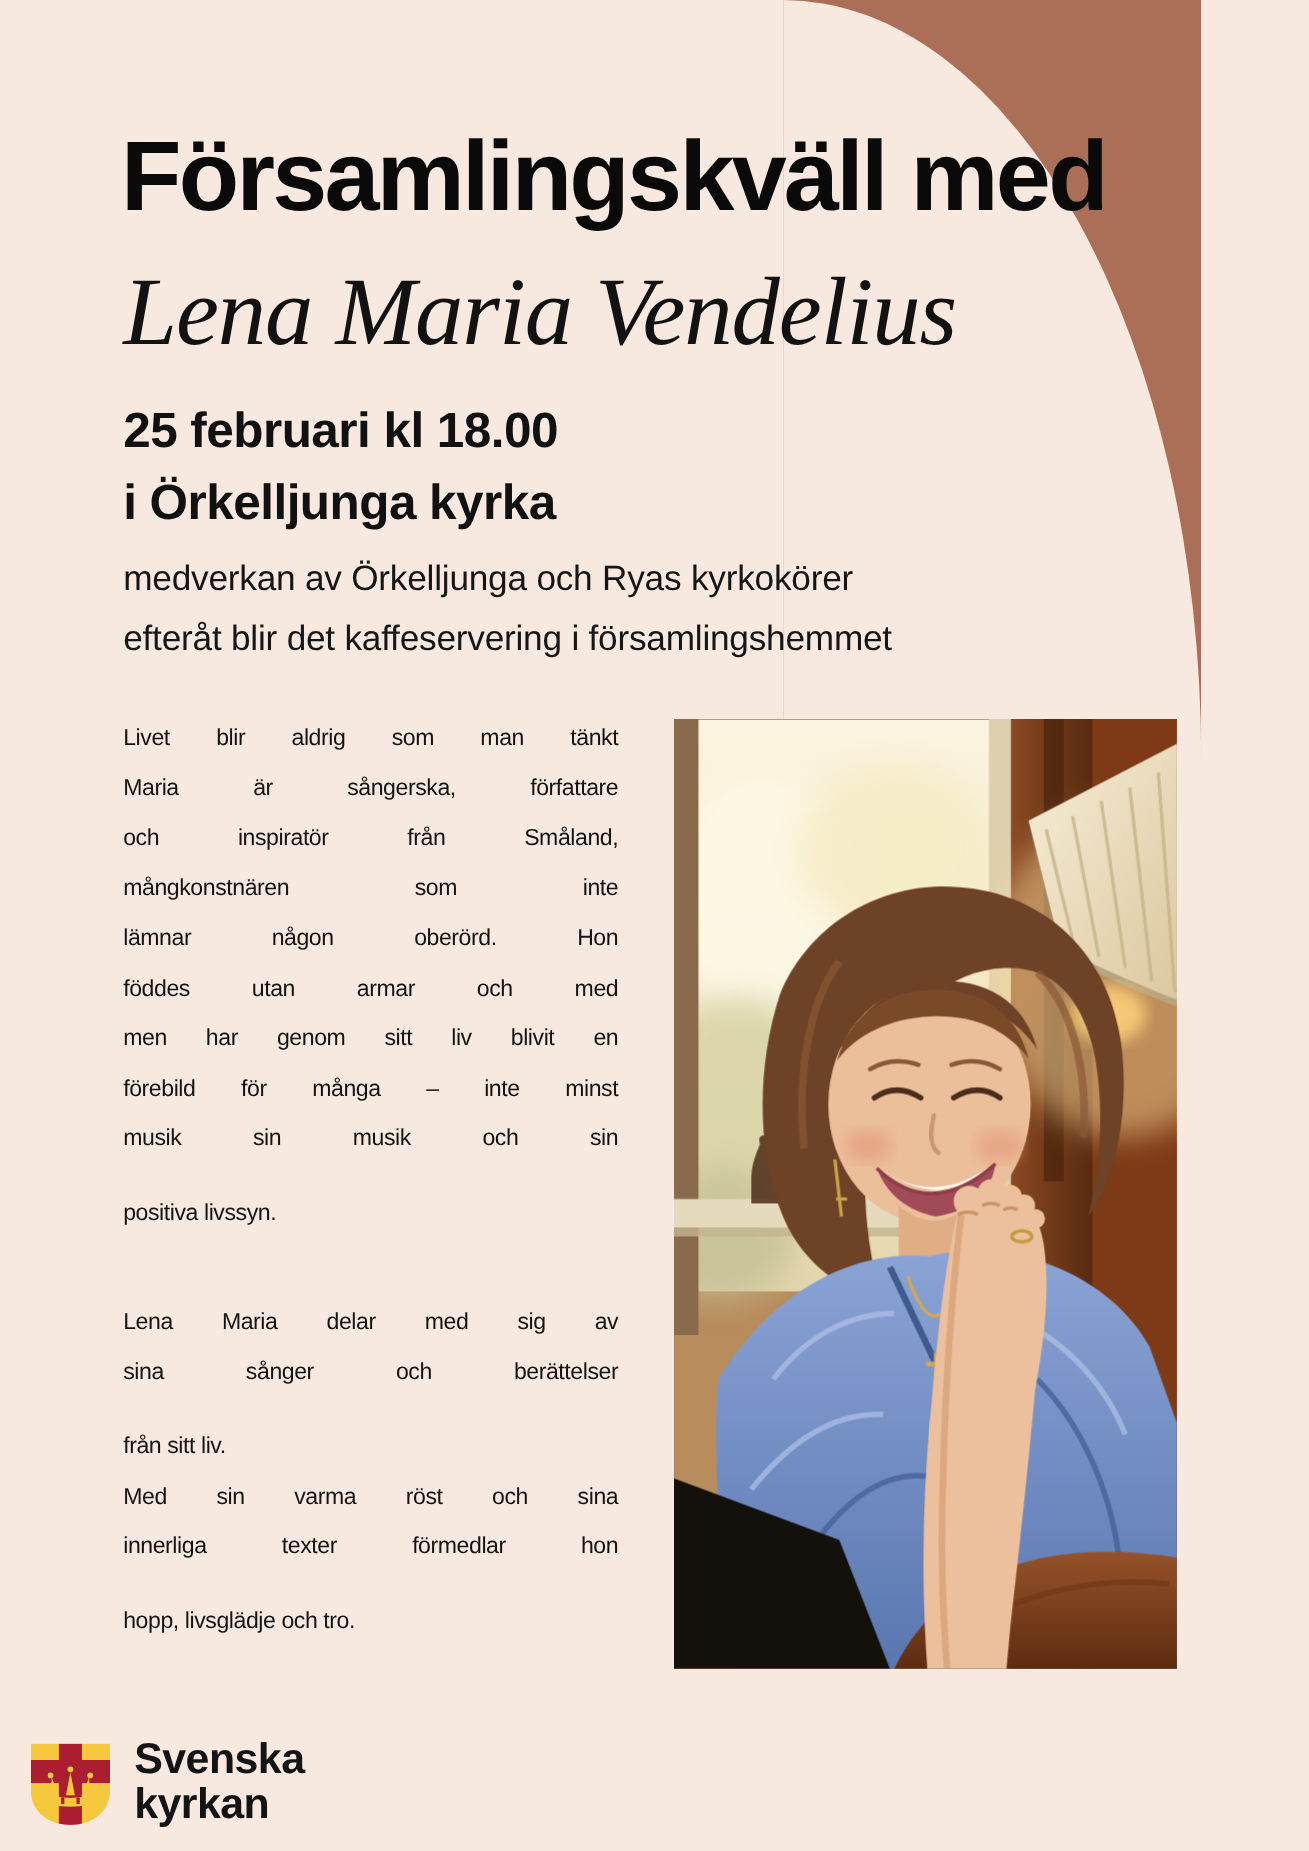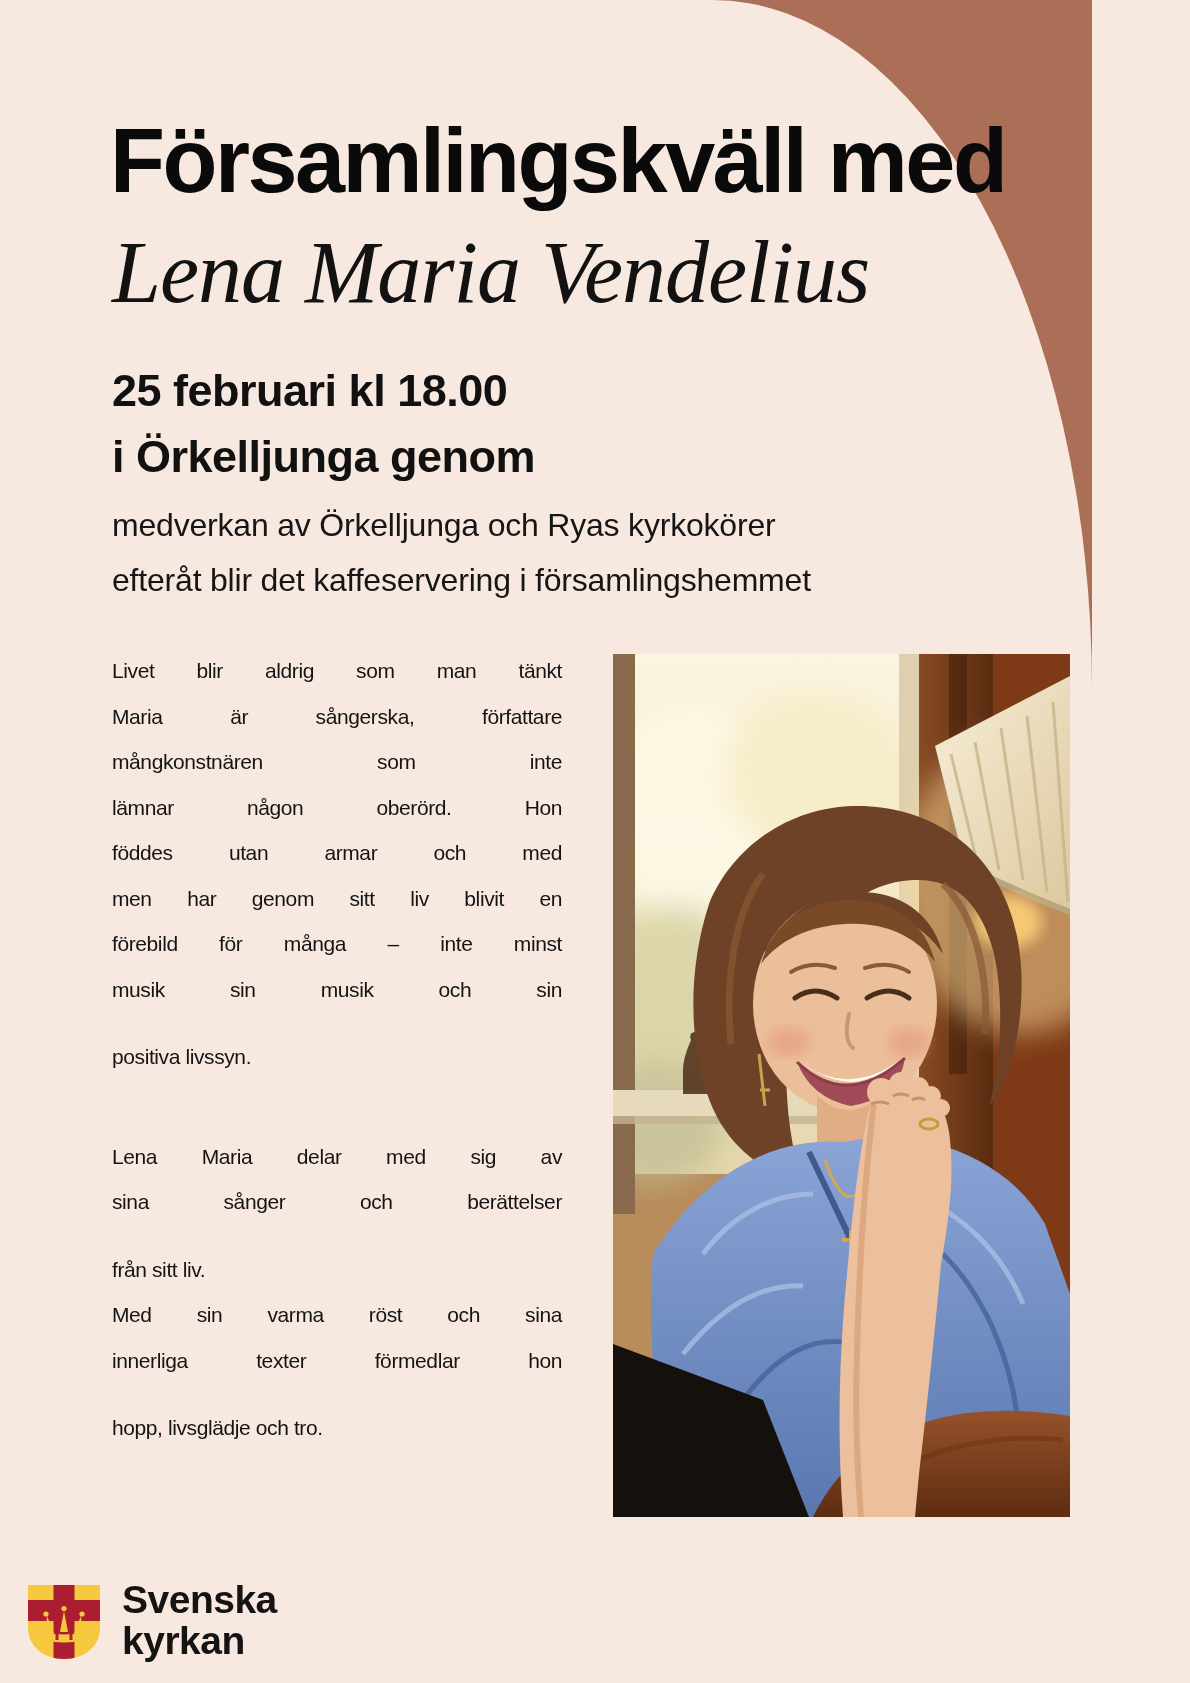--- a/index.html
+++ b/index.html
@@ -13,21 +13,21 @@
   
   .corner { position:absolute; top:0; right:0; width:380px; height:690px; background:#ab6f57; }
   .corner-inner { width:100%; height:100%; background:#f8e9e0; border-top-right-radius:100% 100%; }
 
   .title {
     position:absolute; left:110px; top:112px;
     font-size:90px; font-weight:600; letter-spacing:-2.5px;
     line-height:1.1; white-space:nowrap; color:#0a0a0a;
   }
   .subtitle {
-    position:absolute; left:112px; top:222px;
+    position:absolute; left:112px; top:234px;
     font-family:"Liberation Serif", serif; font-style:italic; font-weight:400;
     font-size:88px; letter-spacing:-1px; white-space:nowrap; color:#121212;text-align:right;
   }
   .datePlace {
     position:absolute; left:112px; top:358px;
     font-size:45px; font-weight:600; letter-spacing:-0.5px; line-height:66px;
     color:#111;
   }
   .infoLines {
     position:absolute; left:112px; top:498px;
@@ -62,31 +62,32 @@
 
   <div class="corner">
     <div class="corner-inner"></div>
   </div>
 
   <div class="title">Församlingskväll med</div>
   <div class="subtitle">Lena Maria Vendelius</div>
 
   <div class="datePlace">
     <div>25 februari kl 18.00</div>
-    <div>i Örkelljunga genom</div>
+    <div>i Örkelljunga kyrka</div>
   </div>
 
   <div class="infoLines">
     <div>medverkan av Örkelljunga och Ryas kyrkokörer</div>
     <div>efteråt blir det kaffeservering i församlingshemmet</div>
   </div>
 
   <div class="bodyCol">
     <div class="jline">Livet blir aldrig som man tänkt</div>
     <div class="jline">Maria är sångerska, författare</div>
+    <div class="jline">och inspiratör från Småland,</div>
     <div class="jline">mångkonstnären som inte</div>
     <div class="jline">lämnar någon oberörd. Hon</div>
     <div class="jline">föddes utan armar och med</div>
     <div class="jline">men har genom sitt liv blivit en</div>
     <div class="jline">förebild för många – inte minst</div>
     <div class="jline">musik sin musik och sin</div>
     <div class="jlast">positiva livssyn.</div>
     <div class="pgap"></div>
     <div class="jline">Lena Maria delar med sig av</div>
     <div class="jline">sina sånger och berättelser</div>

